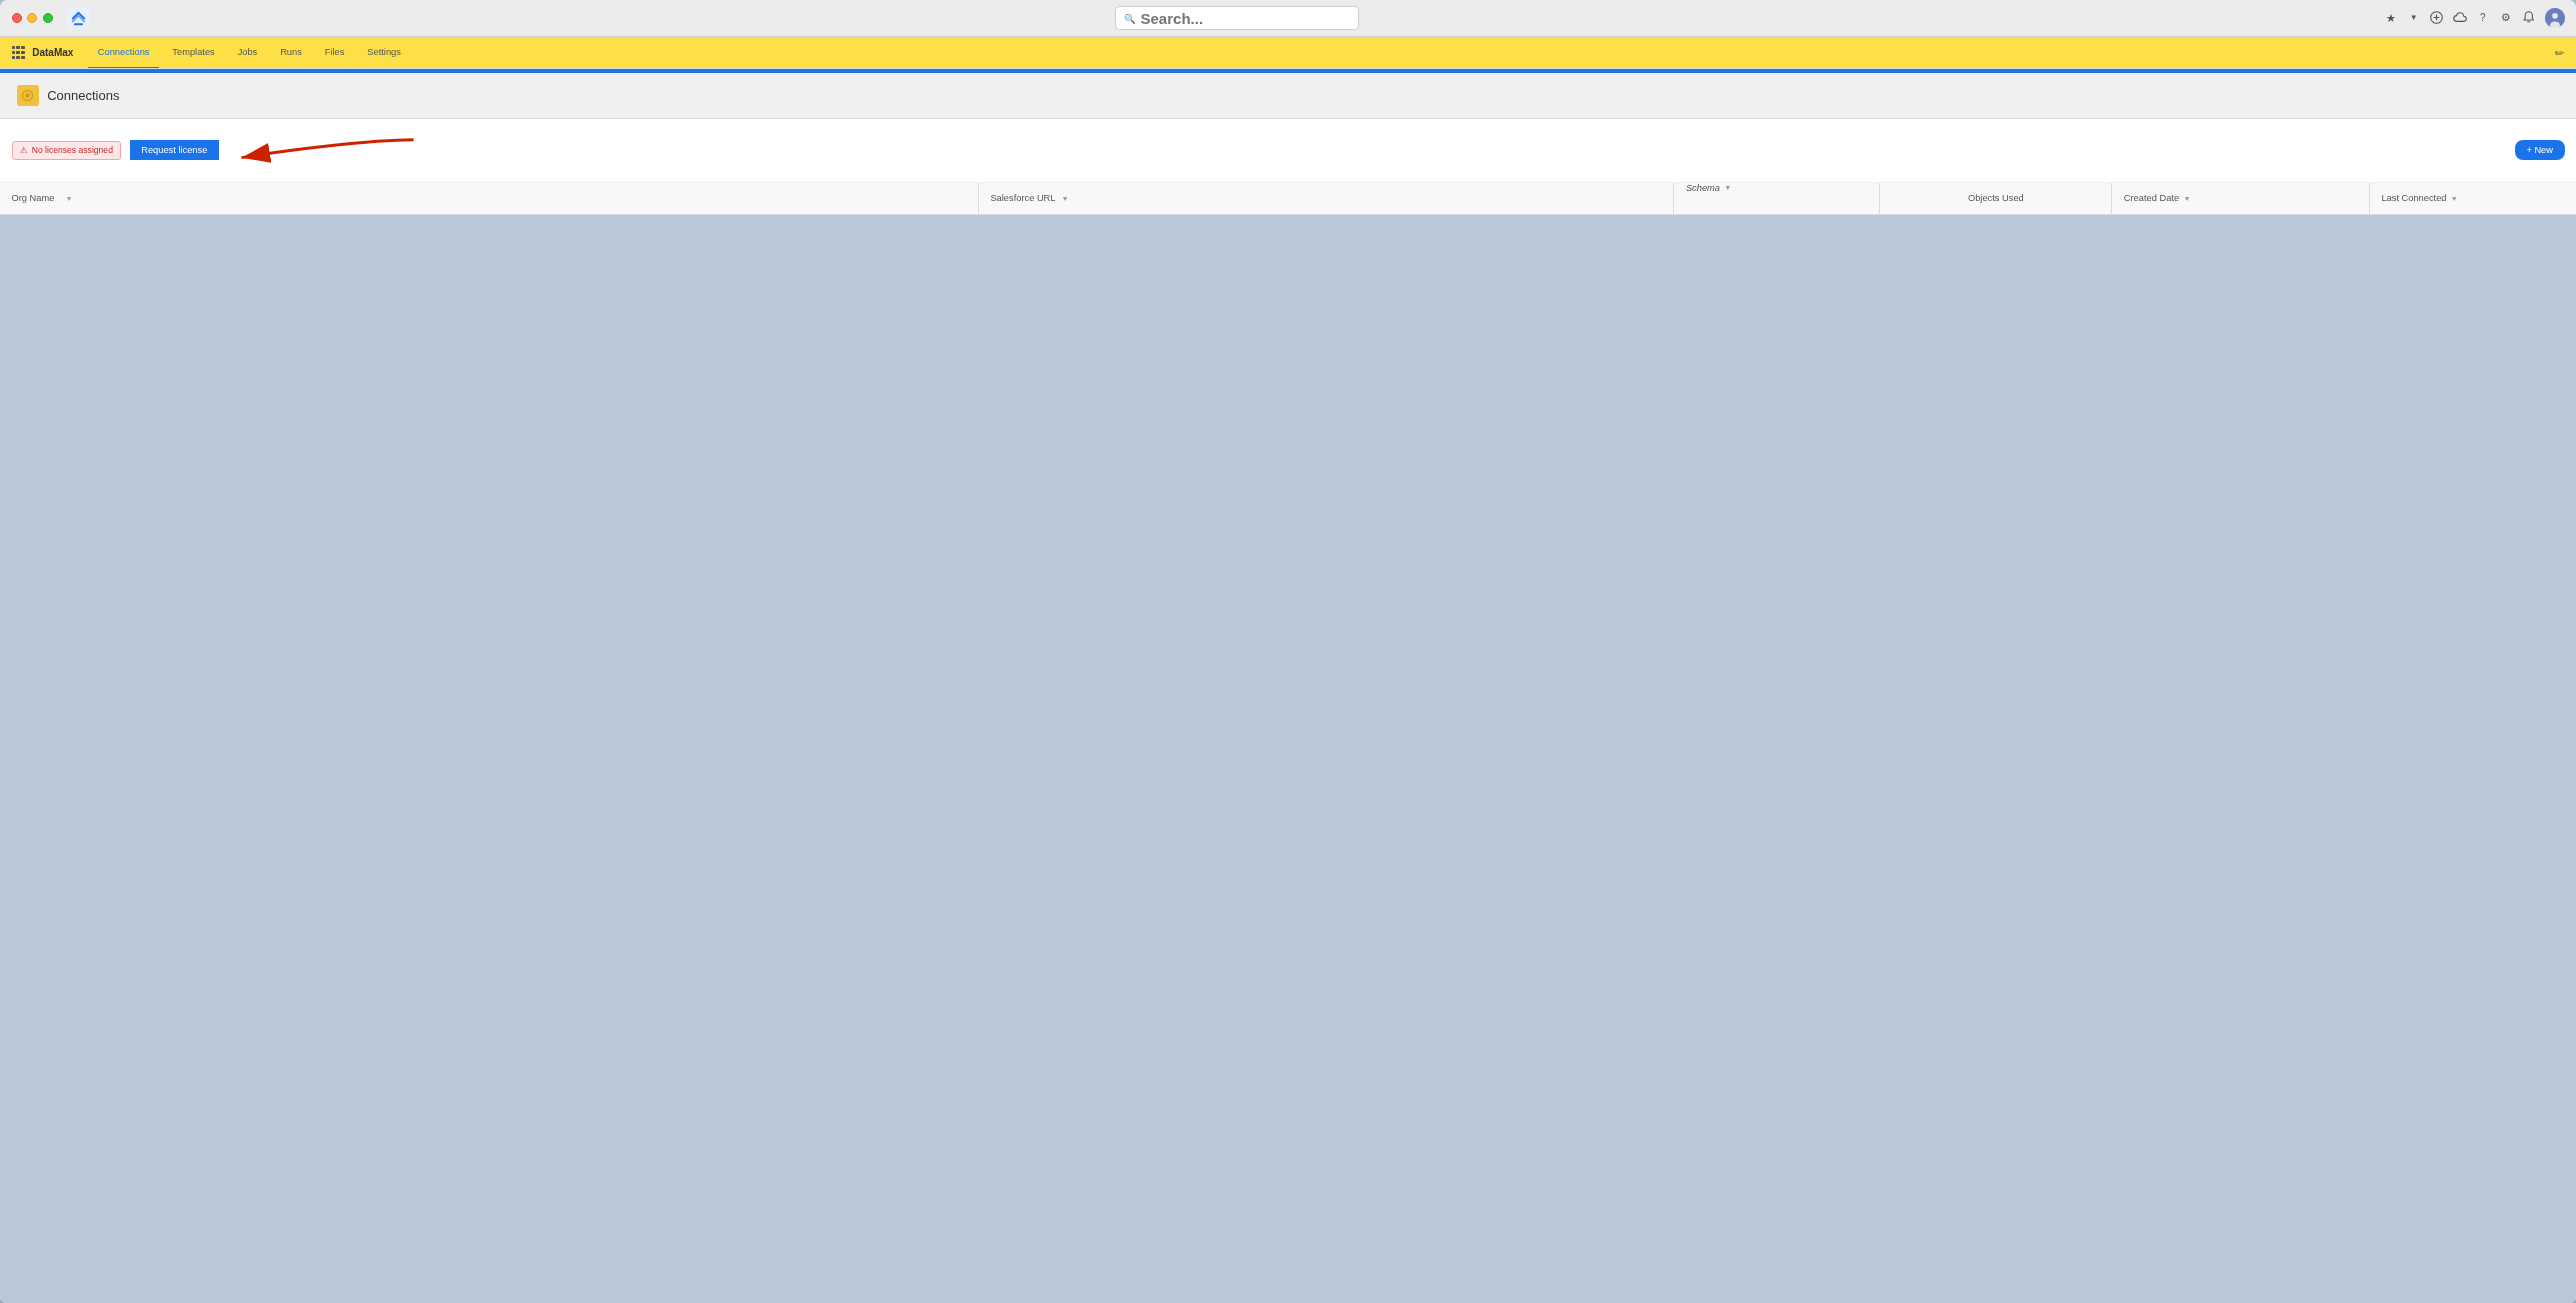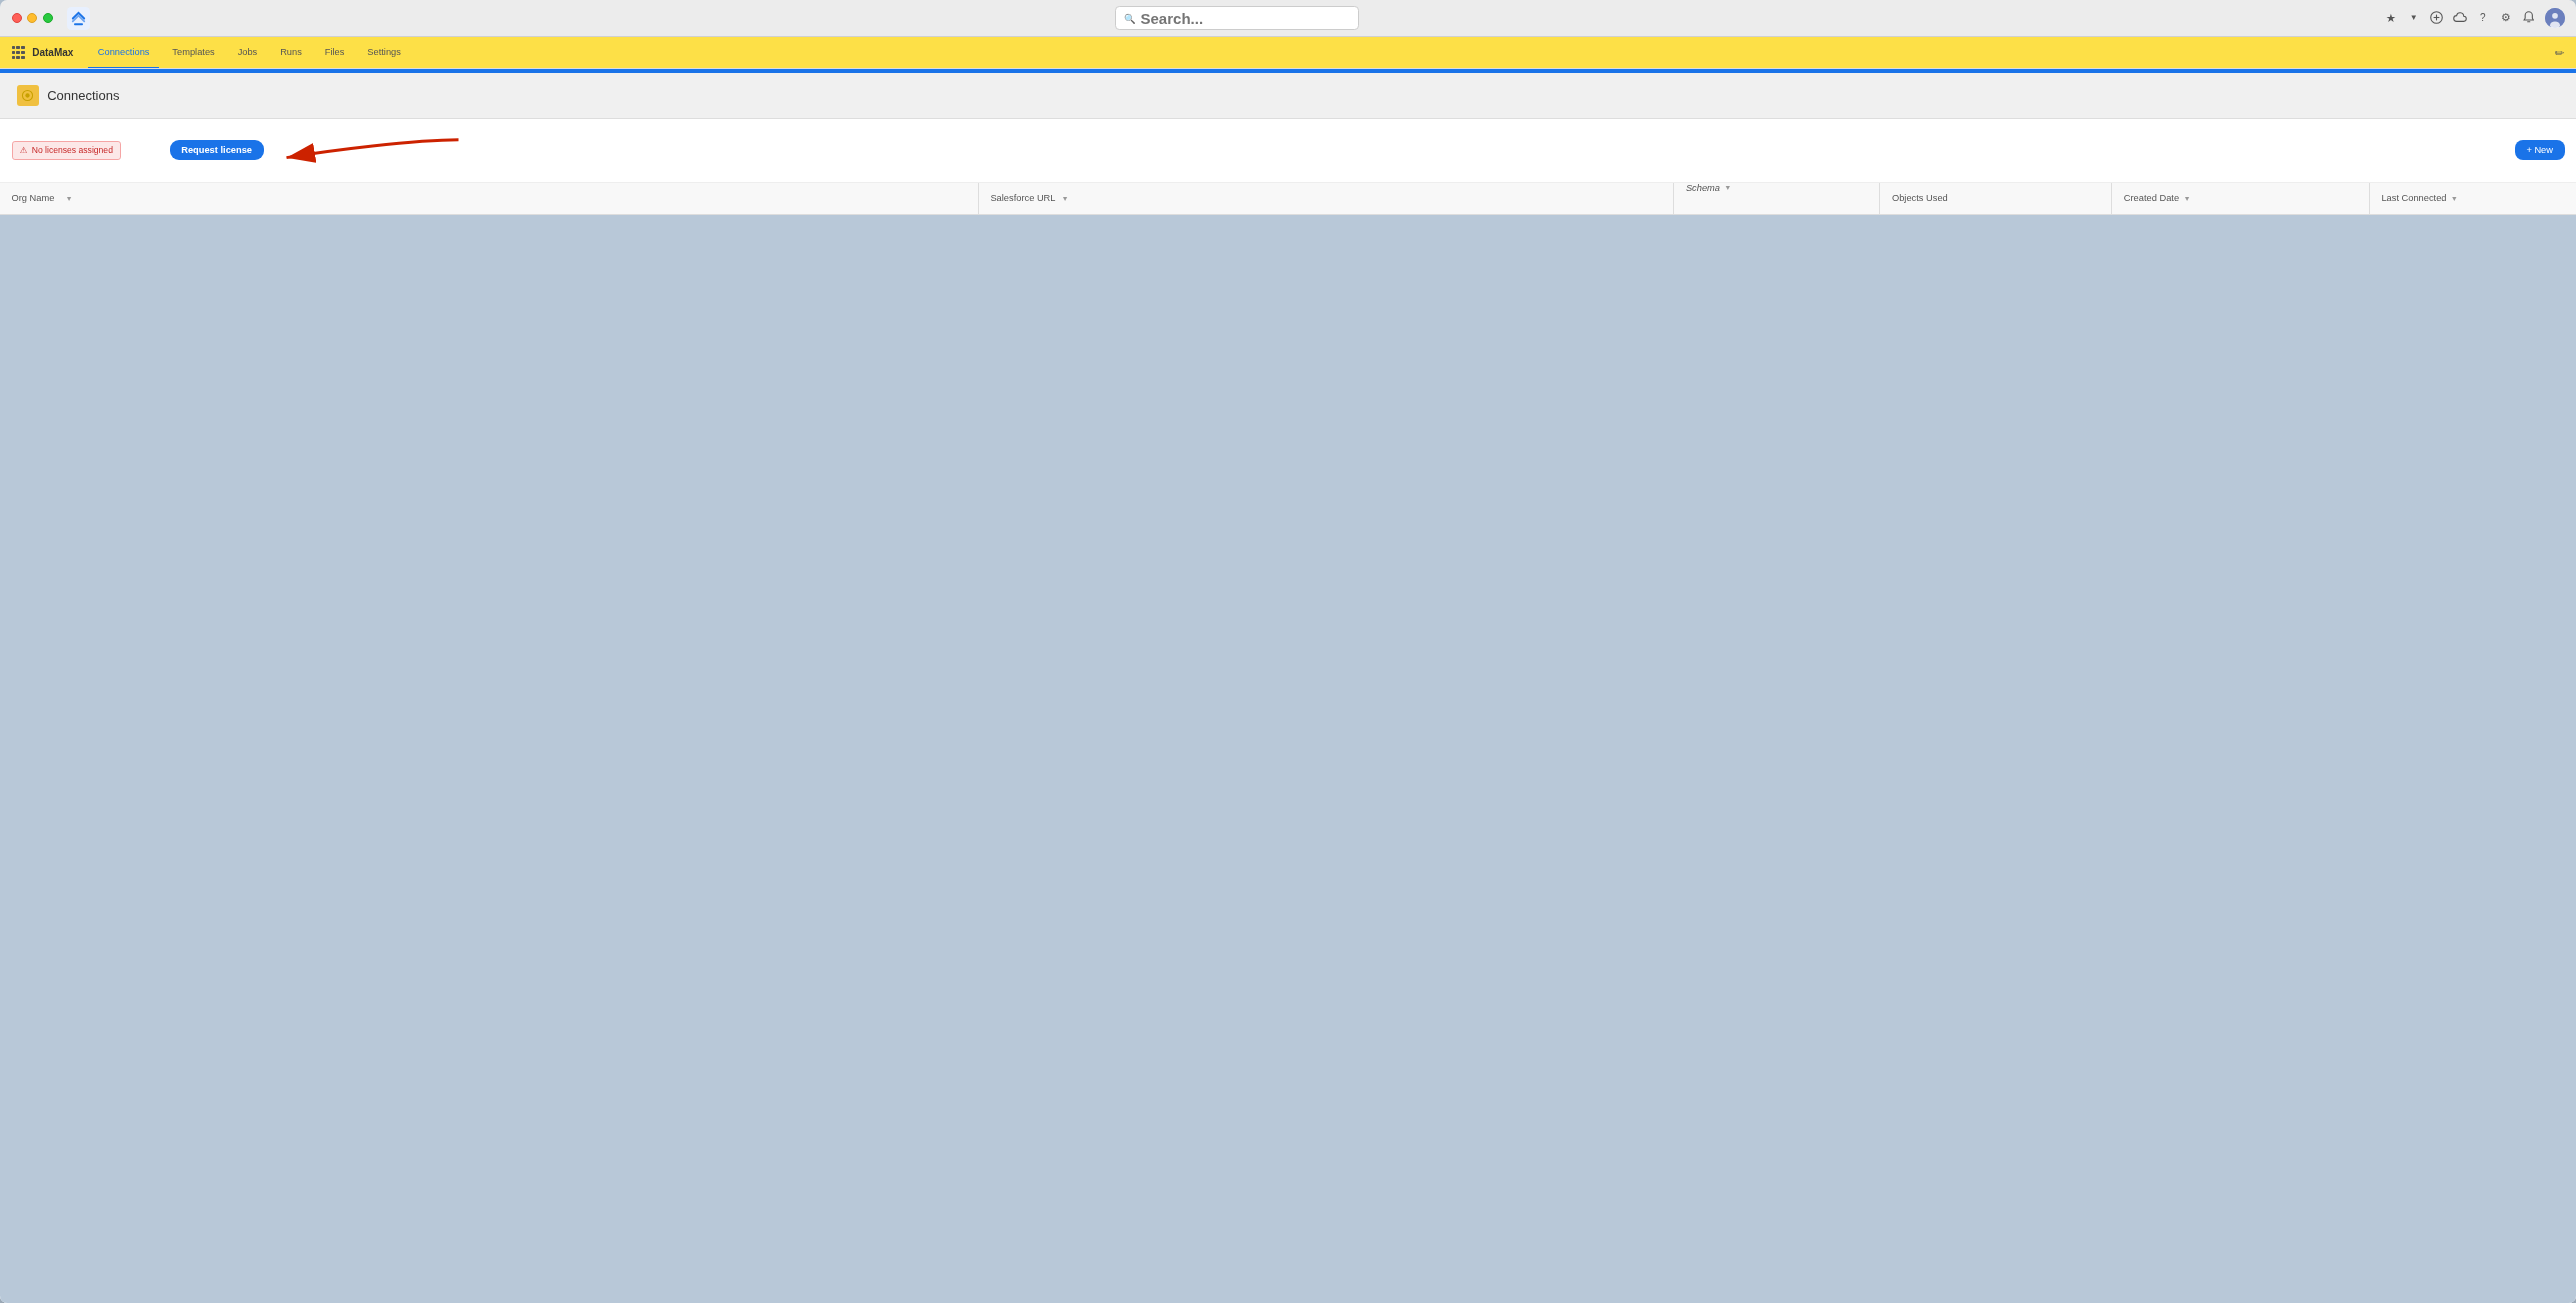--- a/index.html
+++ b/index.html
@@ -247,26 +247,25 @@
       border-radius: 2.9px;
       padding: 3.6px 7.2px;
       font-size: 8.6px;
       color: #c62828;
     }
 
     .request-license-btn {
       background: #1a73e8;
       color: white;
       border: none;
-      border-radius: 9px;
+      border-radius: 0;
       padding: 5px 11.5px;
       font-size: 9.3px;
-      font-weight: 700;
-      cursor: pointer;
-      margin-left: 40px;
+      font-weight: 400;
+      cursor: pointer;
     }
 
     .arrow-annotation {
       position: relative;
       flex: 1;
       display: flex;
       align-items: center;
     }
 
     .new-btn {
@@ -326,20 +325,21 @@
     }
 
     .col-objects-used {
       flex: 0 0 9%;
       padding: 0 11.5px;
       display: flex;
       align-items: center;
       gap: 4.3px;
       border-right: 0.7px solid #ddd;
       height: 100%;
+      justify-content: center;
     }
 
     .col-created-date {
       flex: 0 0 10%;
       padding: 0 11.5px;
       display: flex;
       align-items: center;
       gap: 4.3px;
       border-right: 0.7px solid #ddd;
       height: 100%;

